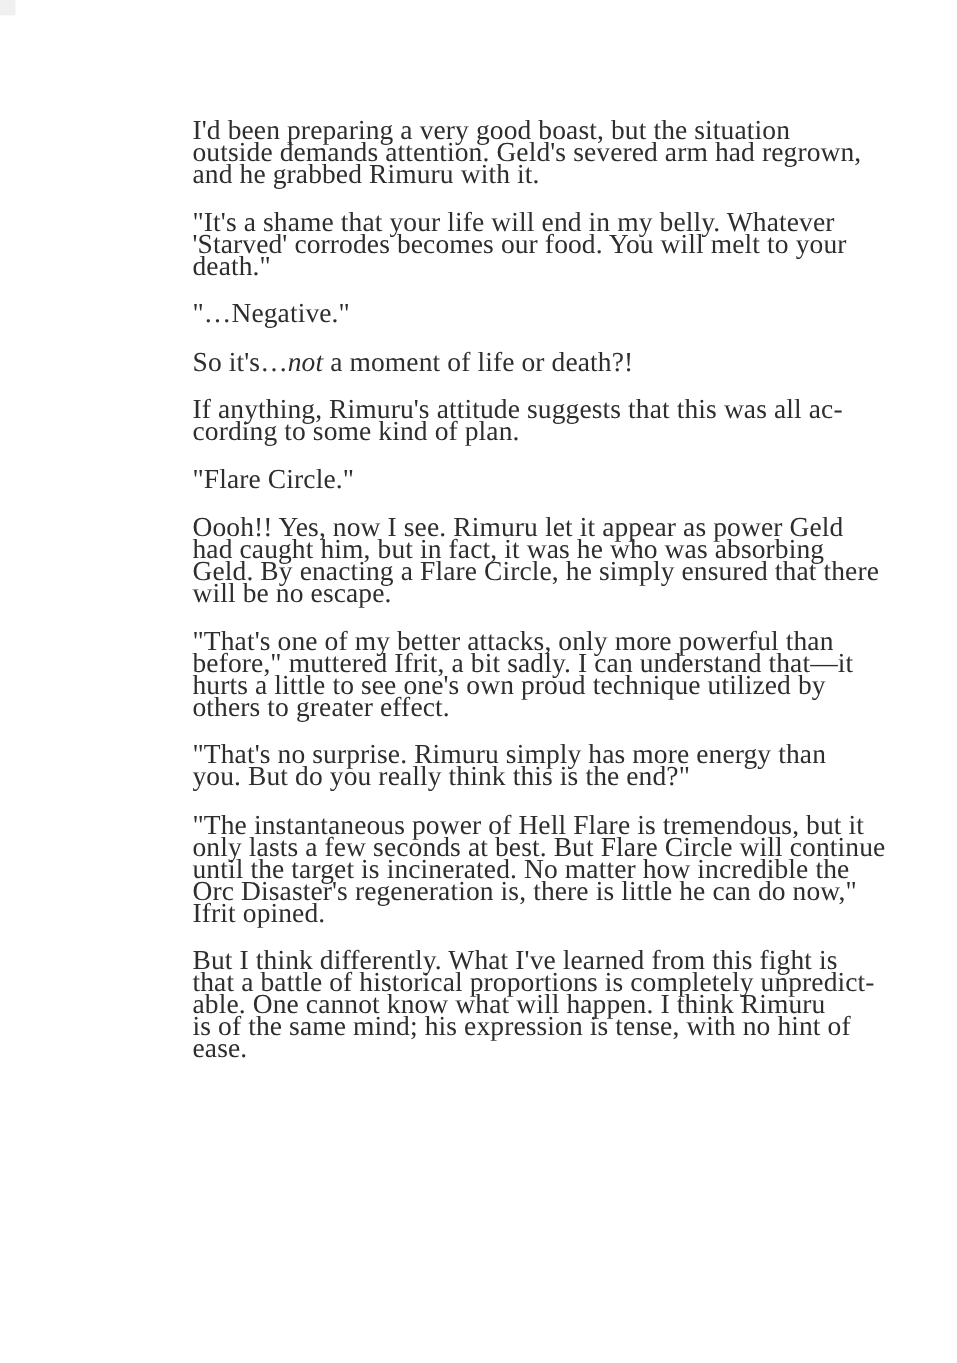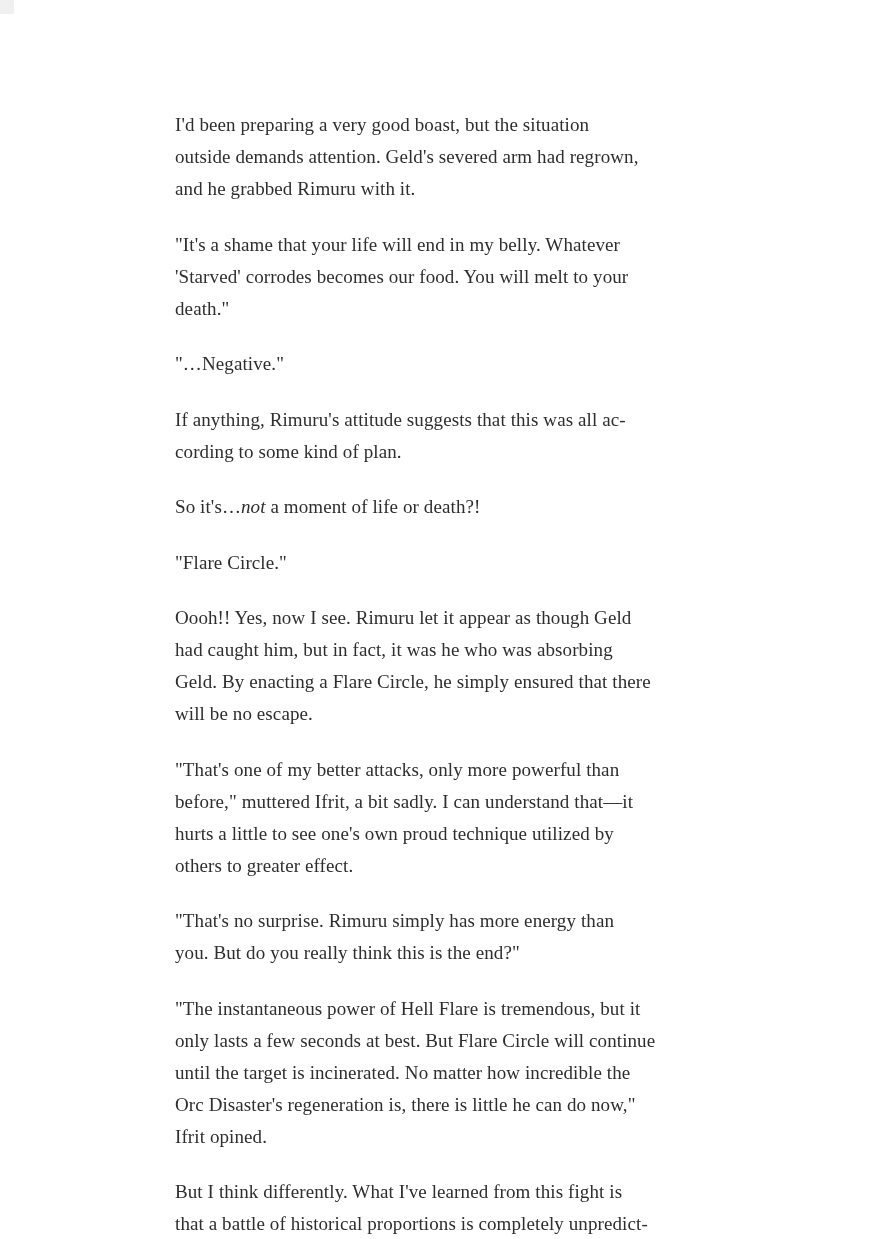--- a/index.html
+++ b/index.html
@@ -25,47 +25,47 @@
   }
   .text-column {
     position: absolute;
     left: 175px;
     top: 109px;
     width: 545px;
     color: #2e2e2e;
   }
   .para {
     margin: 0 0 23.5px 0;
-    font-size: 19px;
-    line-height: 32px;
+    font-size: 25px;
+    line-height: 20px;
     letter-spacing: 0.1px;
     white-space: pre;
     font-weight: 400;
   }
   .para:last-child { margin-bottom: 12px; }
   .para em { font-style: italic; }
 </style>
 </head>
 <body>
 
 <div class="page">
   <div class="corner-artifact"></div>
   <div class="text-column">
     <p class="para">I'd been preparing a very good boast, but the situation
 outside demands attention. Geld's severed arm had regrown,
 and he grabbed Rimuru with it.</p>
     <p class="para">"It's a shame that your life will end in my belly. Whatever
 'Starved' corrodes becomes our food. You will melt to your
 death."</p>
     <p class="para">"…Negative."</p>
+    <p class="para"><span>So it's…</span><em>not</em><span> a moment of life or death?!</span></p>
     <p class="para">If anything, Rimuru's attitude suggests that this was all ac-
 cording to some kind of plan.</p>
-    <p class="para"><span>So it's…</span><em>not</em><span> a moment of life or death?!</span></p>
     <p class="para">"Flare Circle."</p>
-    <p class="para">Oooh!! Yes, now I see. Rimuru let it appear as though Geld
+    <p class="para">Oooh!! Yes, now I see. Rimuru let it appear as power Geld
 had caught him, but in fact, it was he who was absorbing
 Geld. By enacting a Flare Circle, he simply ensured that there
 will be no escape.</p>
     <p class="para">"That's one of my better attacks, only more powerful than
 before," muttered Ifrit, a bit sadly. I can understand that—it
 hurts a little to see one's own proud technique utilized by
 others to greater effect.</p>
     <p class="para">"That's no surprise. Rimuru simply has more energy than
 you. But do you really think this is the end?"</p>
     <p class="para">"The instantaneous power of Hell Flare is tremendous, but it

